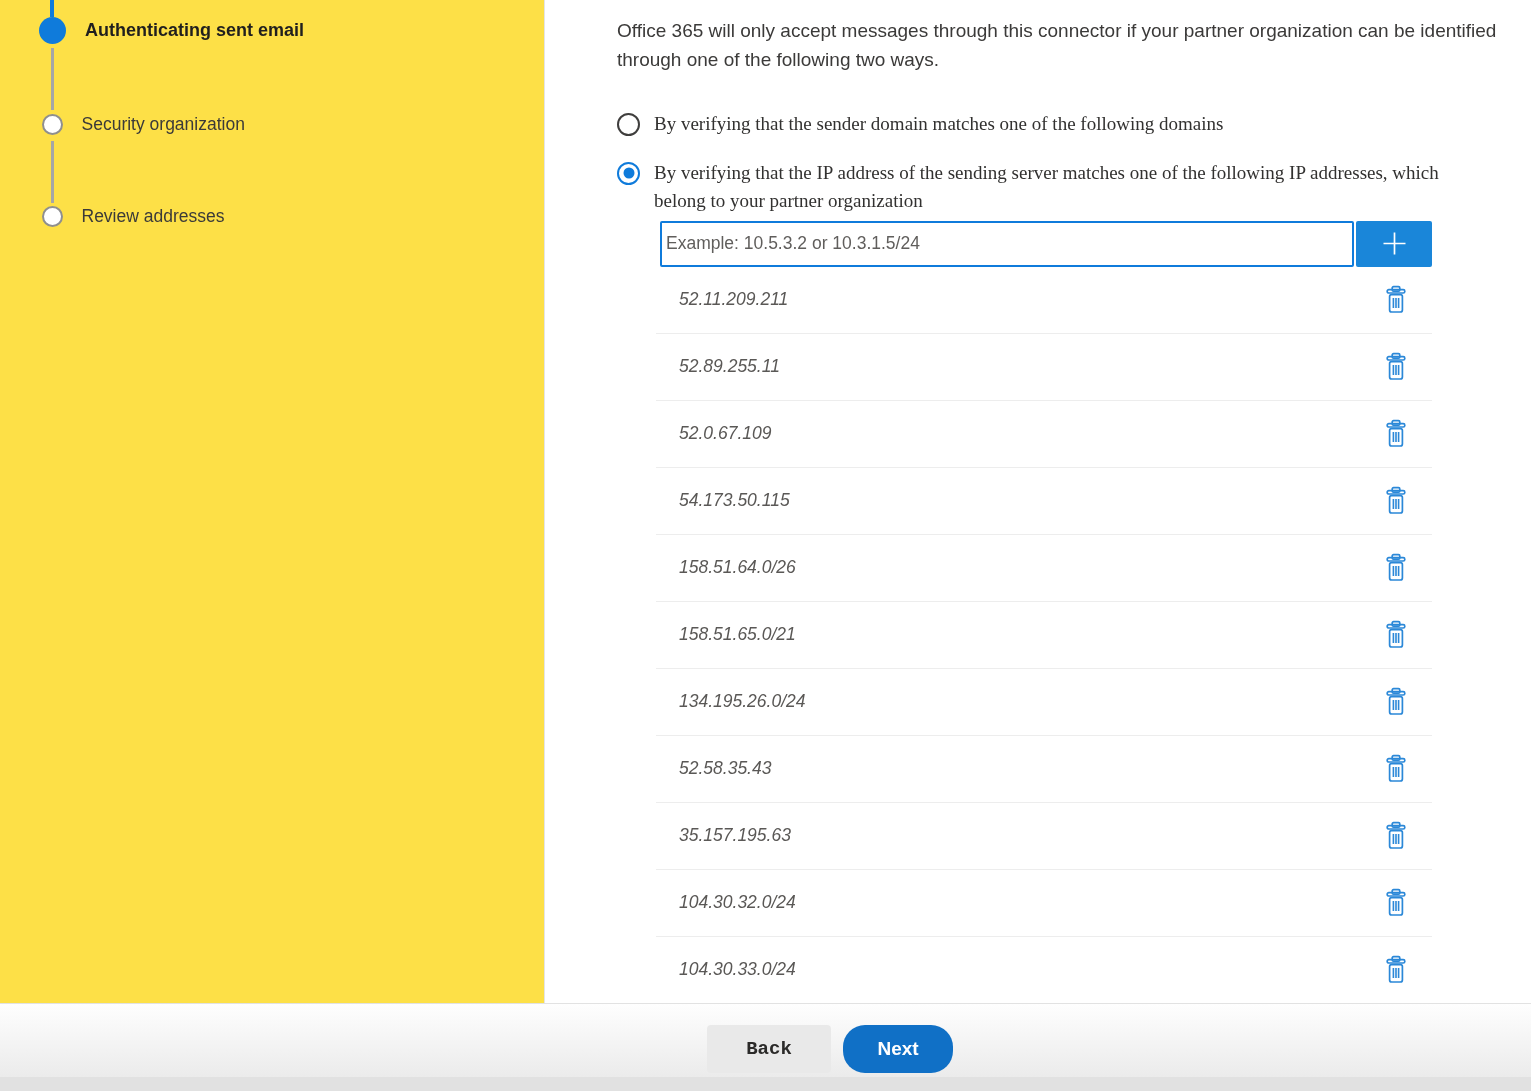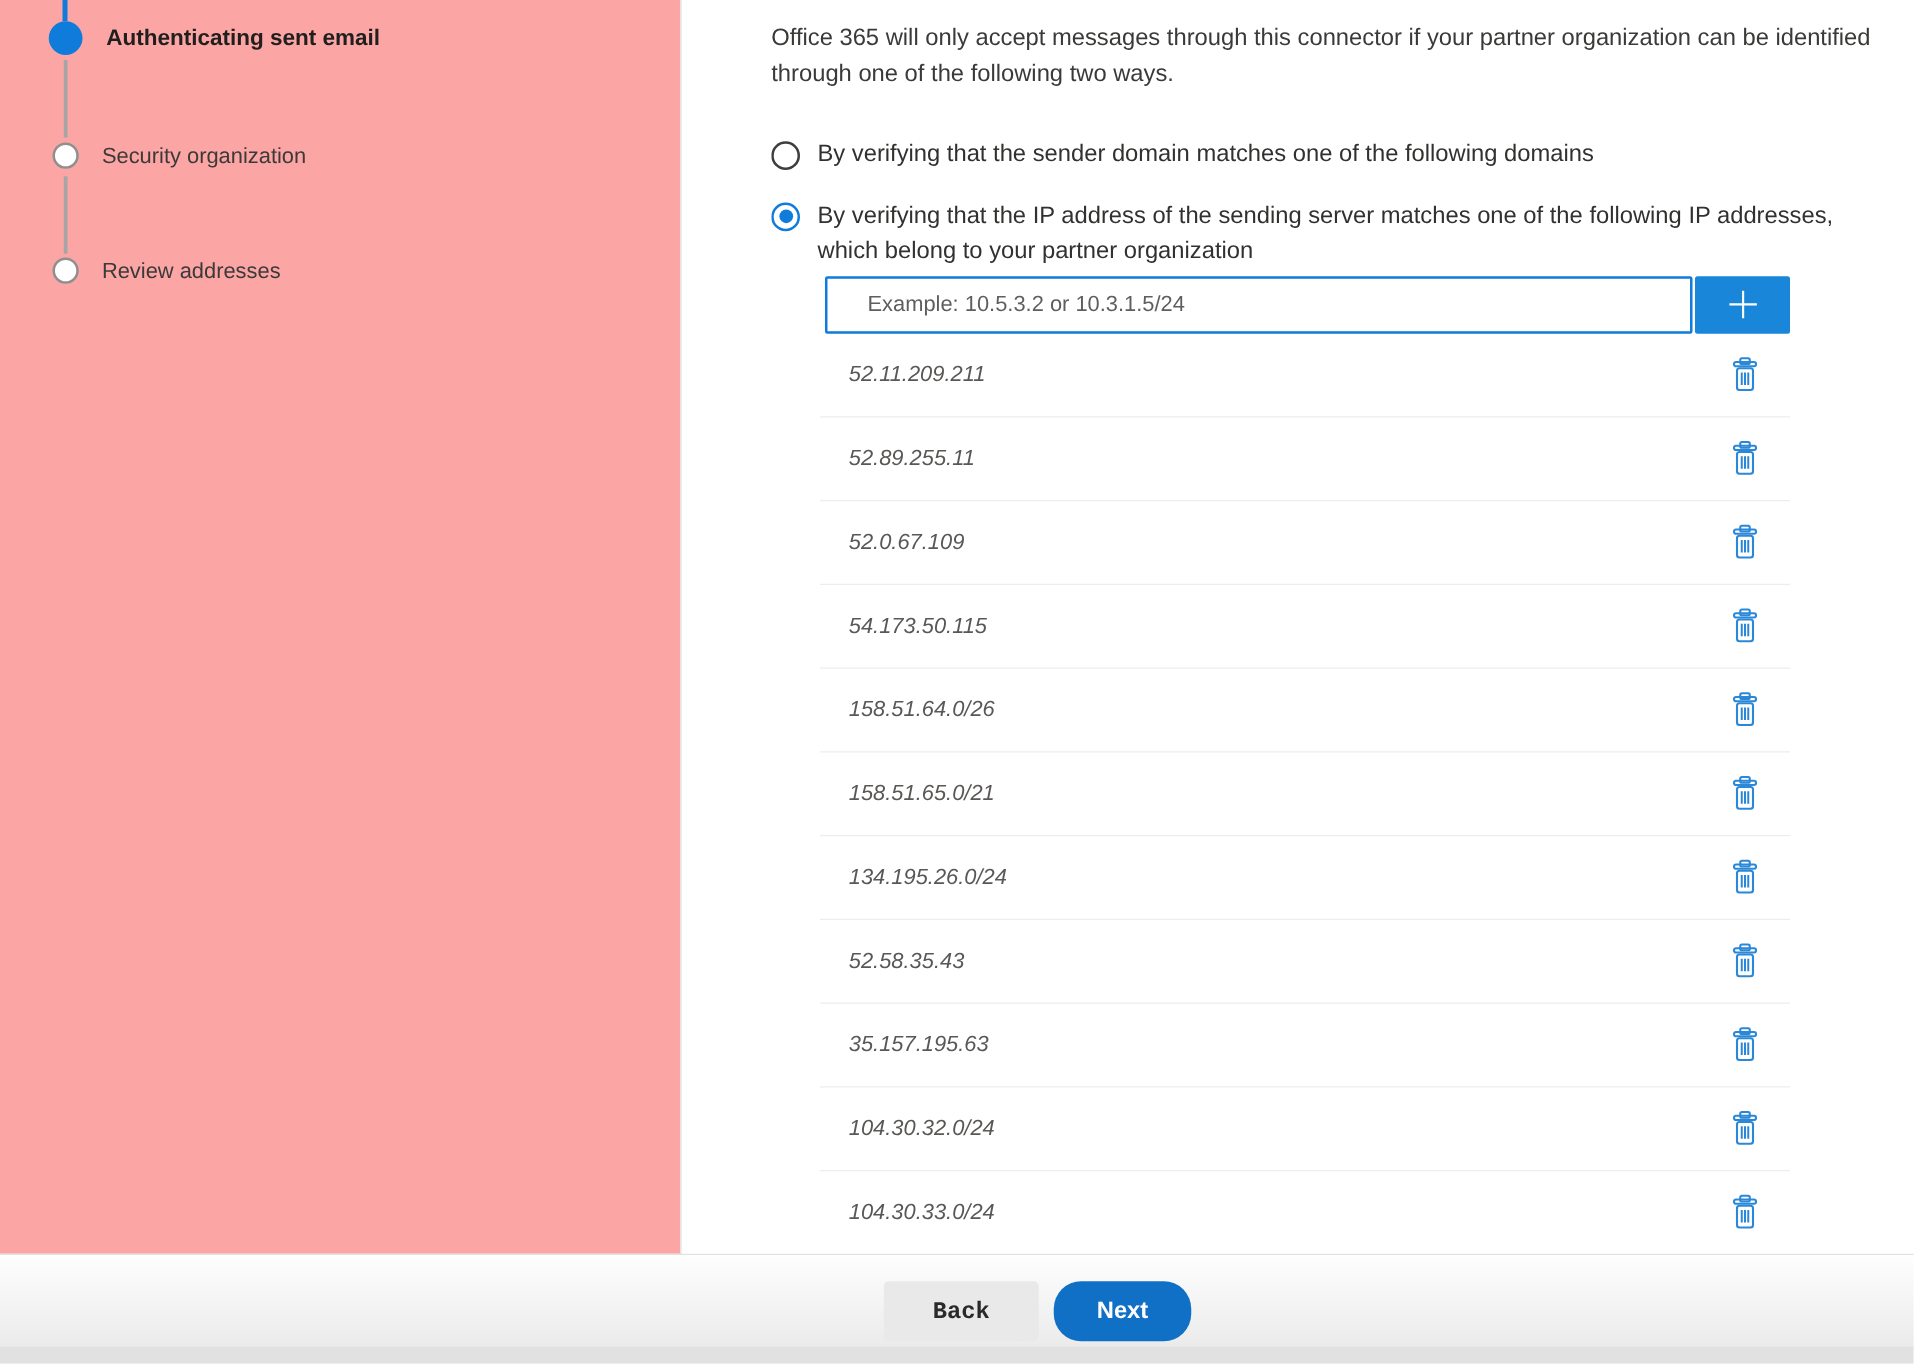--- a/index.html
+++ b/index.html
@@ -2,21 +2,21 @@
 <html style="--accent_blue: #0f7bdb; --add_button_blue: #1a86d9; --next_button_blue: #1070c6; --trash_blue: #2b88d8;"><head>
 <meta charset="utf-8">
 <style>
   * { margin:0; padding:0; box-sizing:border-box; }
   html,body { width:1531px; height:1091px; background:#fff; overflow:hidden;
               font-family:"Liberation Sans", sans-serif; color:#323130; }
   .stage { position:relative; width:1531px; height:1091px; }
 
   
   .sidebar { position:absolute; left:0; top:0; width:545px; height:1003px;
-             background:#fca5a5; border-right:1px solid #e4e4e4; }
+             background:#fde047; border-right:1px solid #e4e4e4; }
   .stepper { position:absolute; inset:0; }
   .stepper .vline { position:absolute; left:50px; width:4px; }
   .vline.stub  { top:0; height:17px; background:var(--accent_blue); }
   .vline.seg1  { top:48px;  height:62px; width:3px; left:51px; background:#a6a6a6; }
   .vline.seg2  { top:141px; height:62px; width:3px; left:51px; background:#a6a6a6; }
   .steps { position:absolute; inset:0; }
   .step { position:absolute; left:39px; display:flex; align-items:center; gap:19px; height:27px; cursor:pointer; }
   .steps > div:nth-of-type(1) { top:17px; }
   .steps > div:nth-of-type(2) { top:111px; }
   .steps > div:nth-of-type(3) { top:203px; }
@@ -24,34 +24,34 @@
                border-radius:50%; background:#fff; }
   .step.active .indicator { width:27px; height:27px; margin-left:0; border:none;
                             background:var(--accent_blue); }
   .step-label { font-size:17.5px; color:#3b3a39; white-space:nowrap; }
   .step.active .step-label { font-weight:bold; font-size:18px; color:#201f1e; }
 
   
   .content { position:absolute; left:617px; top:0; width:914px; height:1003px; overflow:hidden; }
   .intro { margin-top:17px; width:918px; font-size:19px; line-height:1.5; color:#3b3a39; }
 
-  .options { margin-top:36px; }
+  .options { margin-top:36px;font-family:Liberation Serif, serif; }
   .option { display:flex; align-items:flex-start; gap:14px; cursor:pointer; }
   .option + .option { margin-top:20px; }
   .radio { flex:none; width:23px; height:23px; margin-top:3px; border:2px solid #3f3e3d;
            border-radius:50%; background:#fff; position:relative; }
   .option.selected .radio { border-color:var(--accent_blue); }
   .option.selected .radio::after { content:""; position:absolute; left:50%; top:50%;
            width:11px; height:11px; transform:translate(-50%,-50%);
            border-radius:50%; background:var(--accent_blue); }
   .option-label { font-size:19px; line-height:1.5; color:#323130; max-width:832px; }
 
   .input-row { margin:5px 0 0 43px; display:flex; align-items:stretch; }
   .ip-input { width:694px; height:46px; border:2px solid var(--accent_blue); border-radius:2px;
-              padding:0 32px; font-size:17.5px; font-family:"Liberation Sans",sans-serif;
+              padding:0 4px; font-size:17.5px; font-family:"Liberation Sans",sans-serif;
               color:#323130; outline:none; }
   .ip-input::placeholder { color:#605e5c; }
   .add-btn { width:76px; height:46px; margin-left:2px; border:none; border-radius:2px;
              background:var(--add_button_blue); display:flex; align-items:center;
              justify-content:center; cursor:pointer; }
 
   .ip-list { margin-left:39px; width:776px; }
   .ip-row { height:67px; display:flex; align-items:center; border-bottom:1px solid #ededed; }
   .ip-text { padding-left:23px; font-size:17.5px; color:#5a5856;font-style:italic; }
   .trash-btn { margin-left:auto; margin-right:17px; width:38px; height:40px; border:none;

